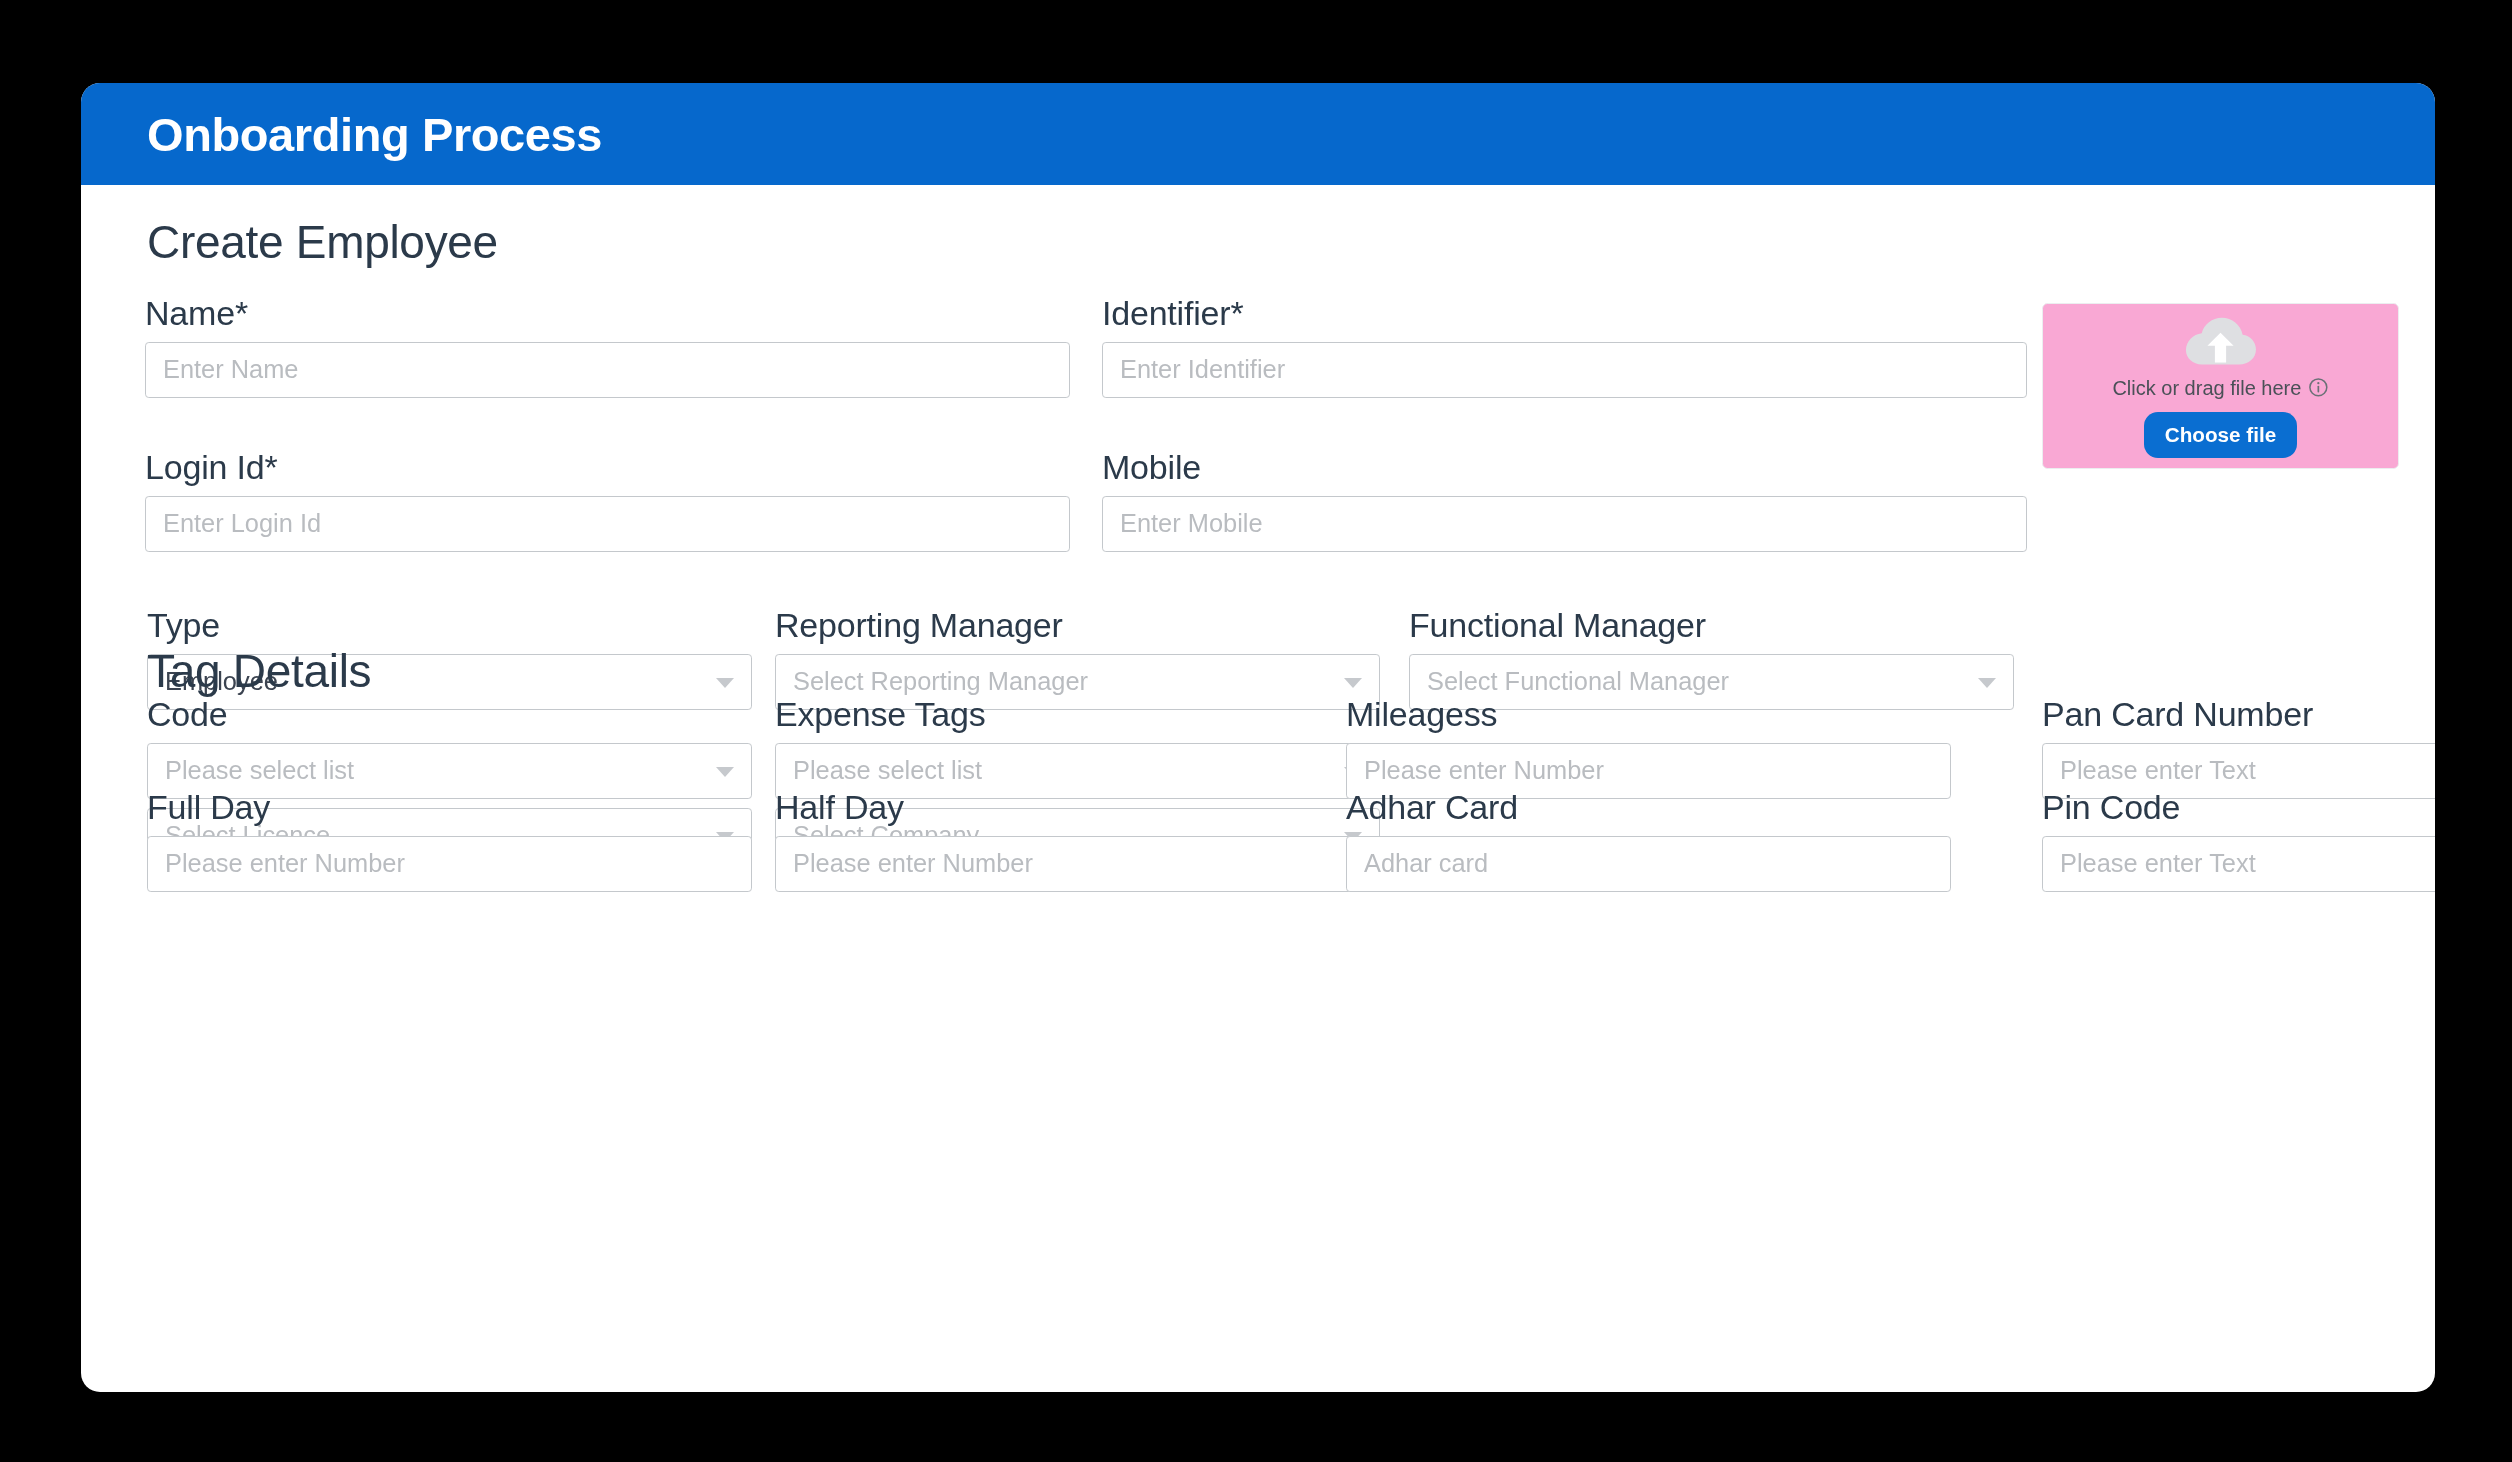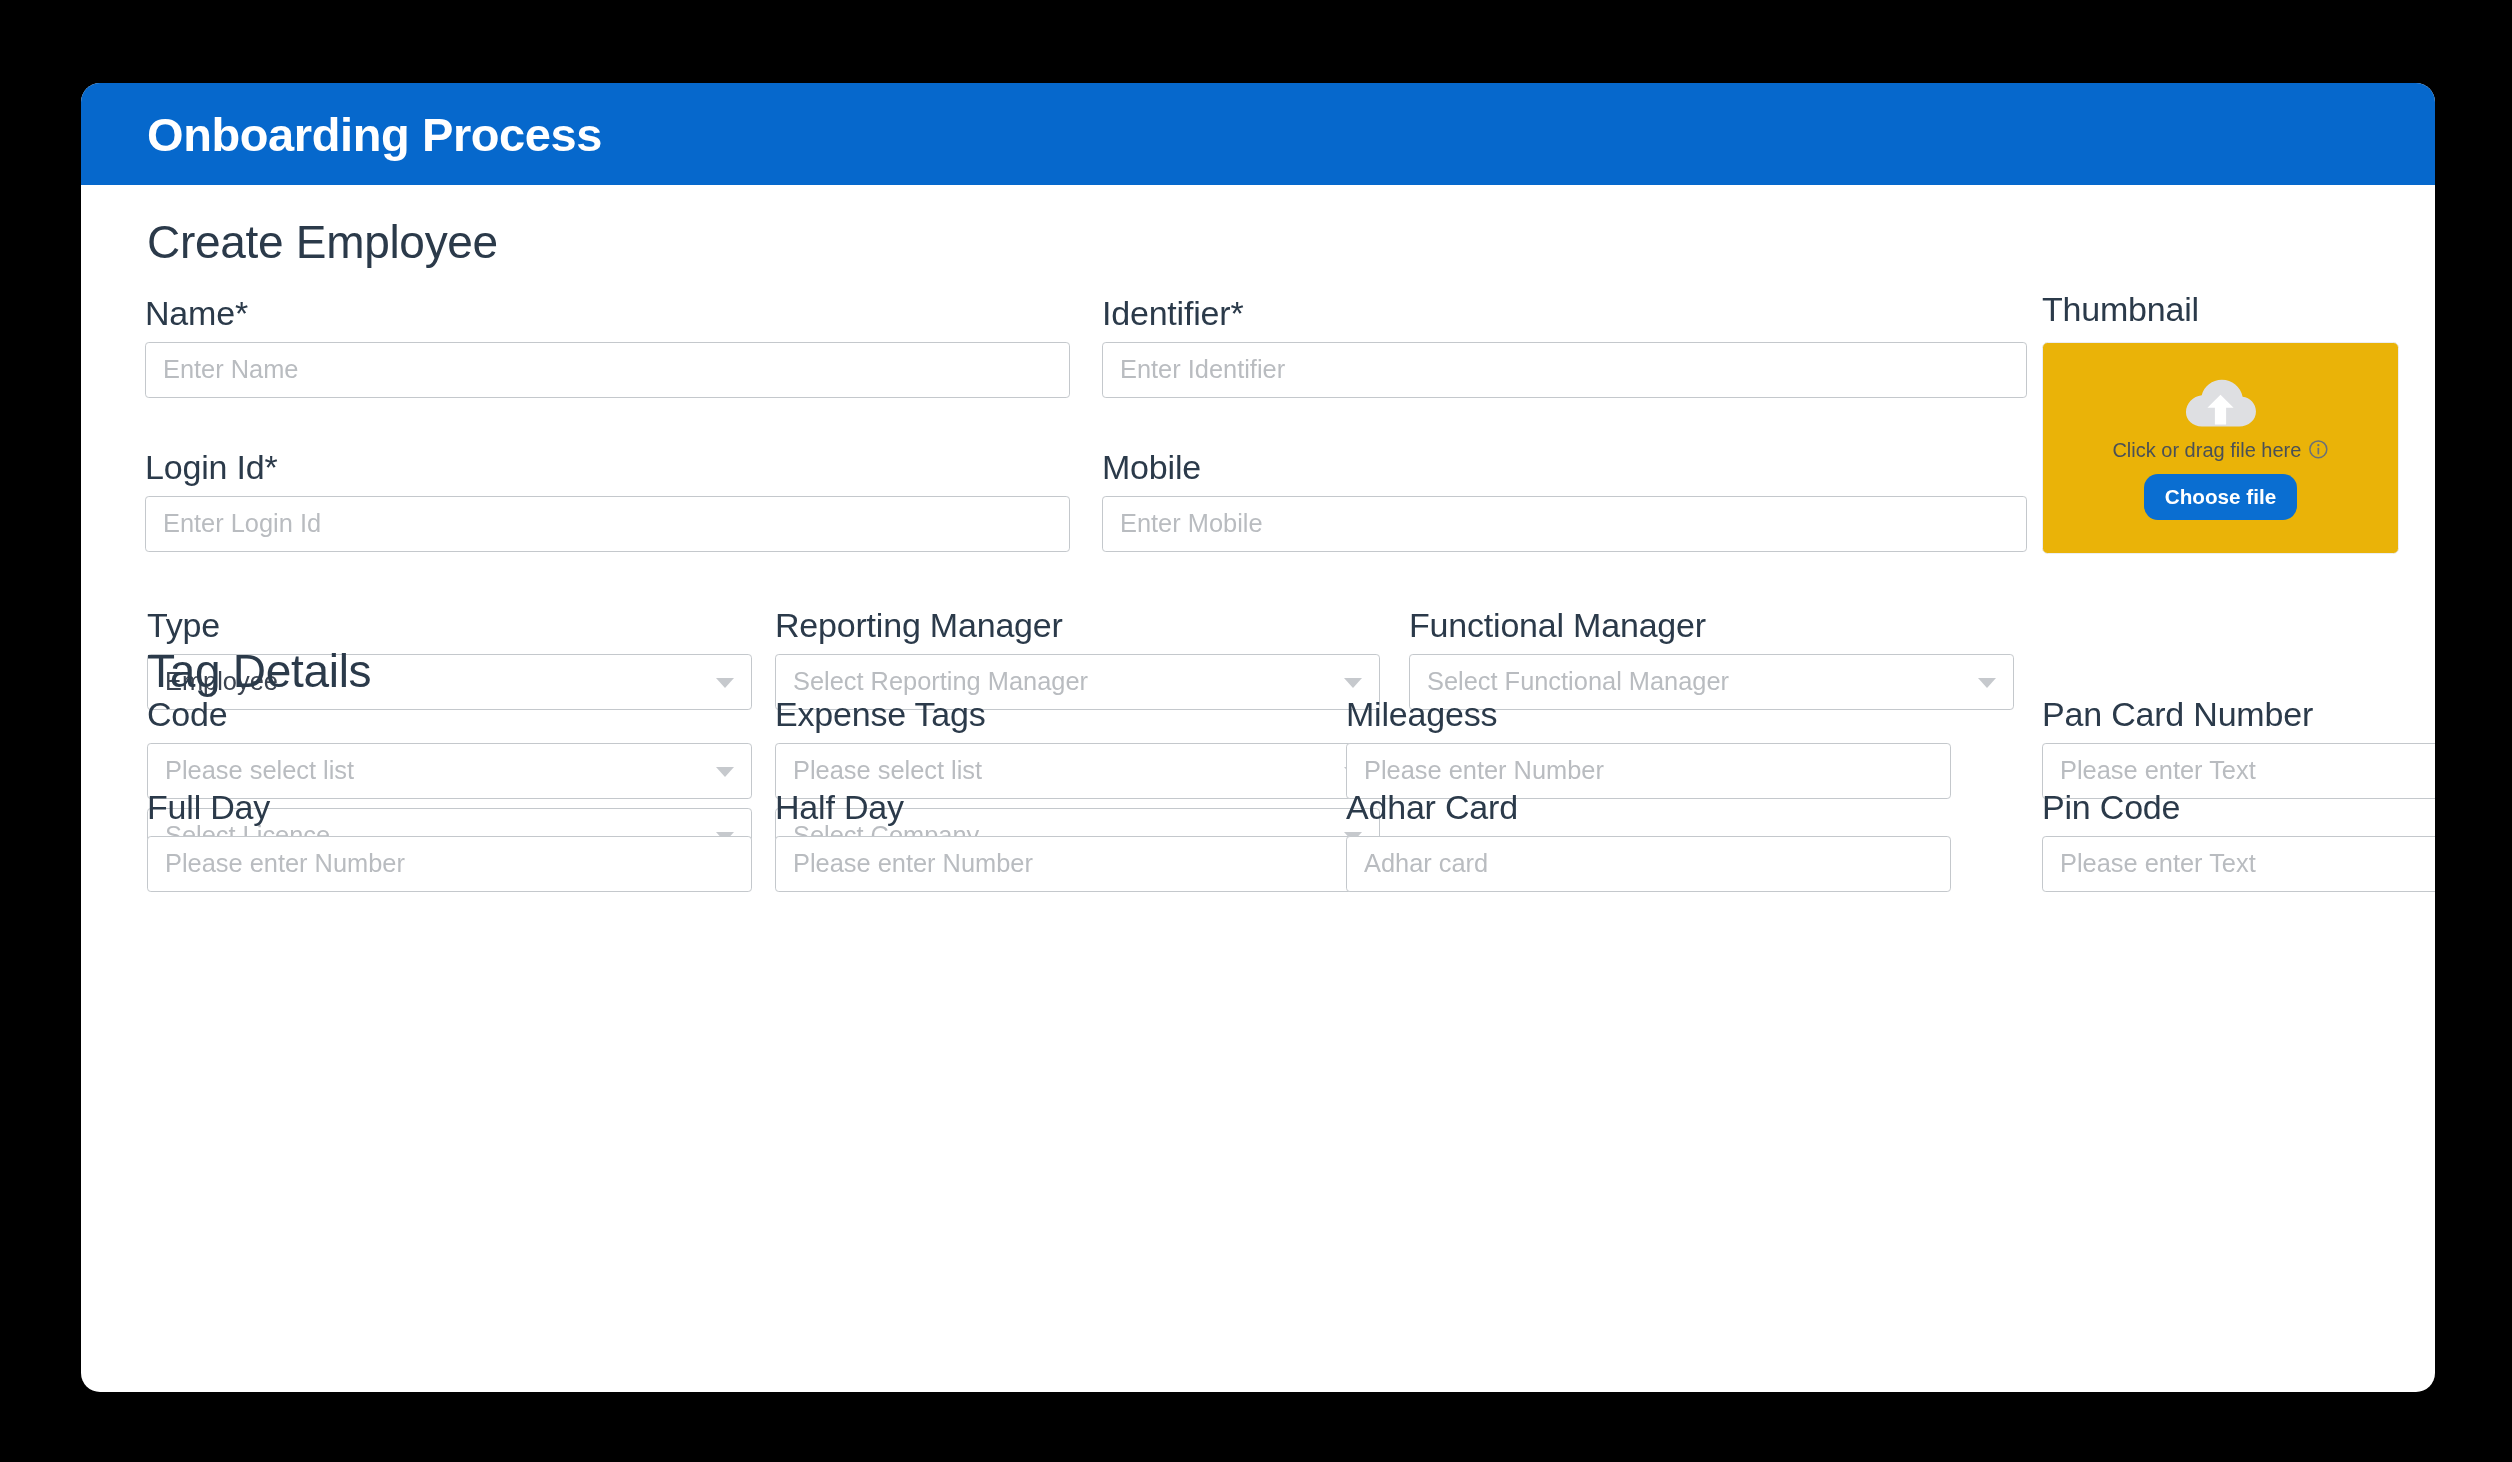--- a/index.html
+++ b/index.html
@@ -147,22 +147,22 @@
     color: #2b3a4a;
     font-size: 34px;
     font-weight: 400;
     letter-spacing: -0.2px;
     display: block;
   }
 
   #thumbnail-dropzone {
     margin-top: 13px;
     width: 357px;
-    height: 212px;
-    background: #eab308;
+    height: 166px;
+    background: #f9a8d4;
     border: 0.9px solid #eceef0;
     border-radius: 5.6px;
     display: flex;
     flex-direction: column;
     align-items: center;
     justify-content: center;
   }
 
   #cloud-upload-icon { margin-bottom: 3.8px; }
 
@@ -328,21 +328,20 @@
     </div>
 
     <div class="field colC4 rowT2">
       <span class="field-label">Pin Code</span>
       <div class="control">
         <span class="placeholder">Please enter Text</span>
       </div>
     </div>
 
     <div id="thumbnail-block">
-      <span id="thumbnail-label">Thumbnail</span>
 
       <div id="thumbnail-dropzone">
 
         <span id="cloud-upload-icon">
           <svg width="79" height="56" viewBox="0 0 84 60" aria-hidden="true">
             <path fill="#dedfe2" d="M22 54h40c10.5 0 18-7 18-16 0-8.3-6.2-15-14.3-15.9C63.5 11.6 54.4 4 43.5 4 33 4 24.2 11 21.9 20.5 12.6 21.6 5 29.3 5 38.8 5 47.4 12.4 54 22 54z"></path>
             <rect x="36" y="28" width="12" height="24" fill="#ffffff"></rect>
             <path fill="#ffffff" d="M42 20 L56 34 L28 34 Z"></path>
           </svg>
         </span>

